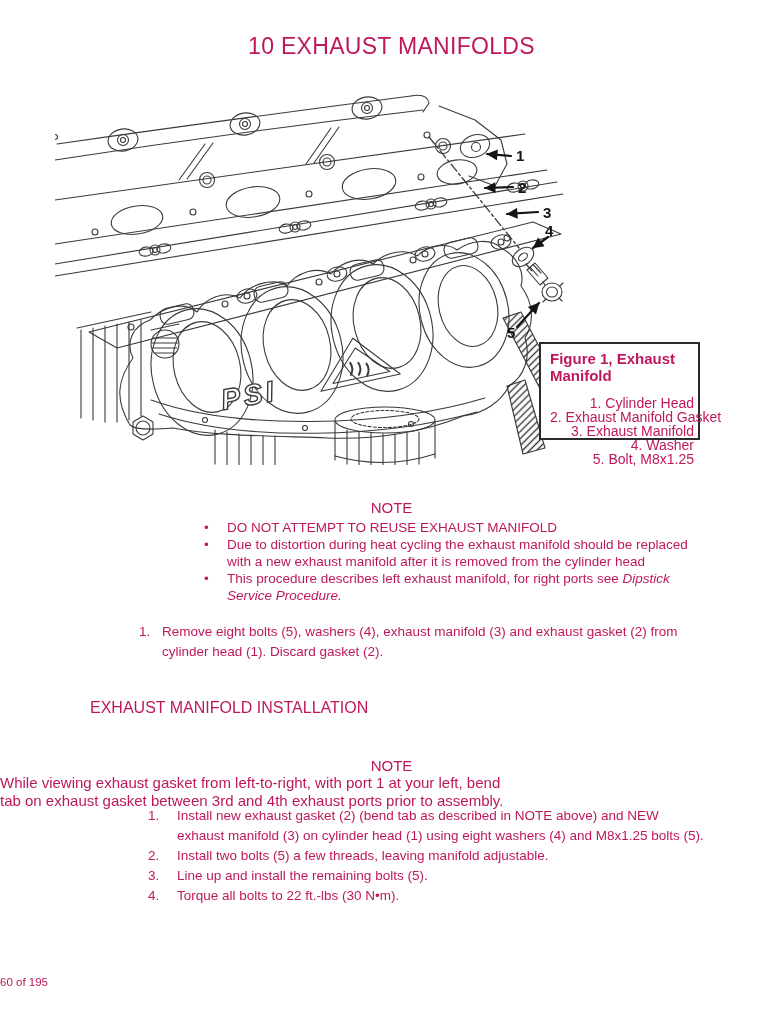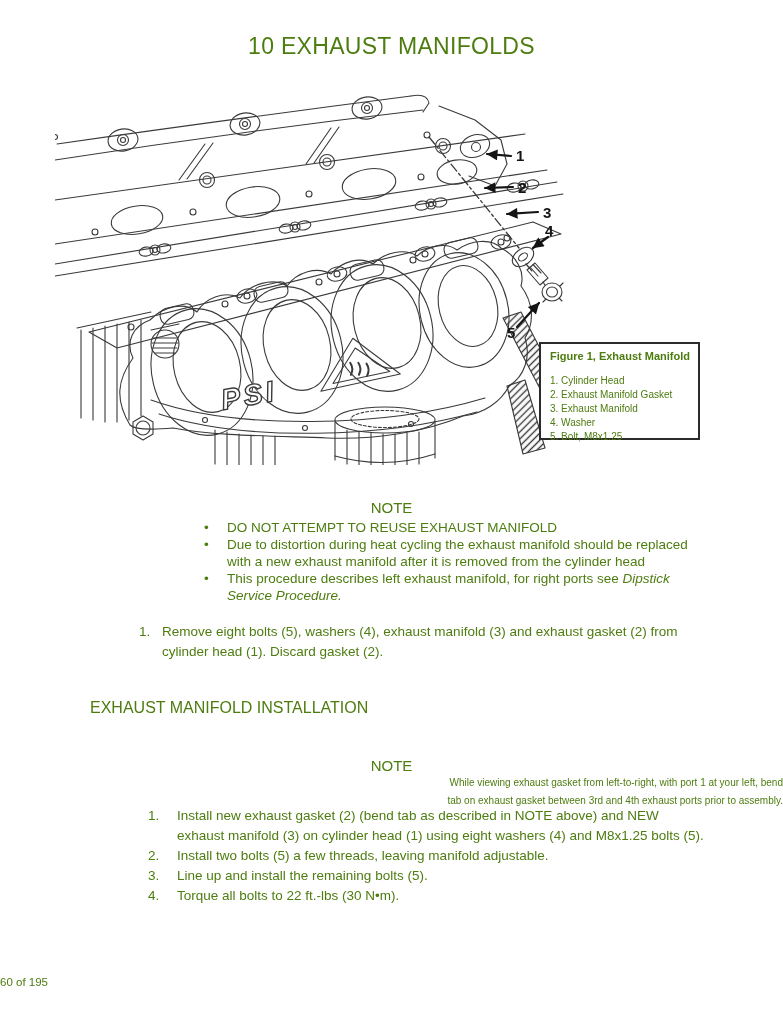--- a/index.html
+++ b/index.html
@@ -1,53 +1,53 @@
 <!DOCTYPE html>
 <html><head>
 <meta charset="utf-8">
 <style>
   html,body { margin:0; padding:0; background:#ffffff; }
   .page {
     position:relative; width:783px; height:1024px; background:#ffffff;
-    font-family:"Liberation Sans", sans-serif; color:#4d7c0f; overflow:hidden;
+    font-family:"Liberation Sans", sans-serif; color:#be185d; overflow:hidden;
   }
   .doc-title {
     position:absolute; top:33px; left:0; width:100%; margin:0;
     text-align:center; font-size:23px; font-weight:400; letter-spacing:0.3px;
   }
   .diagram-wrap { position:absolute; left:55px; top:80px; width:535px; height:385px; }
   .legend-box {
     position:absolute; left:539px; top:342px; width:161px; height:98px;
     border:2px solid #2b2b2b; box-sizing:border-box; background:#fff;
     padding:6px 4px 4px 9px;
   }
-  .legend-title { font-size:11px; font-weight:bold; }
+  .legend-title { font-size:15px; font-weight:bold; }
   .legend-items { margin-top:12px; }
-  .legend-items div { font-size:10px; line-height:14px; white-space:nowrap; }
+  .legend-items div { font-size:14px; line-height:14px; white-space:nowrap;text-align:right; }
 
   .note-heading { text-align:center; font-weight:normal; font-size:15px;margin-top:37px; }
   .note1 { position:absolute; top:462px; left:0; width:783px; }
   .bullets { margin:3px 0 0 197px; padding:0; width:492px; list-style:none; }
   .bullets li { position:relative; padding-left:30px; font-size:13.5px; line-height:17px; }
   .bullets li::before { content:"\2022"; position:absolute; left:7px; top:0; }
 
   h2.section { position:absolute; margin:0; left:90px; font-size:16px; font-weight:400; }
   #removal-heading { top:591px; }
   #install-heading { top:699px; }
 
   ol.steps { position:absolute; margin:0; padding:0; list-style:none; counter-reset:step; }
   ol.steps li { position:relative; counter-increment:step; font-size:13.5px; line-height:20px; }
   ol.steps li::before { content:counter(step) "."; position:absolute; left:0; }
   .removal-steps { top:622px; left:139px; width:560px; }
   .removal-steps li { padding-left:23px; }
   .install-steps { top:806px; left:148px; width:560px; }
   .install-steps li { padding-left:29px; }
 
   .note2 { position:absolute; top:720px; left:0; width:783px; }
-  .note2 .note-line { text-align:right; font-size:10px; line-height:17.5px;margin-left:20px; }
+  .note2 .note-line { text-align:left; font-size:15px; line-height:17.5px; }
   .note2 .note-line:first-of-type { margin-top:3px; }
 
   .footer { position:absolute; top:976px; left:0; width:100%; text-align:left; font-size:11.5px; }
 </style>
 </head>
 <body>
 
 <div class="page">
 
   <h1 class="doc-title">10 EXHAUST MANIFOLDS</h1>

